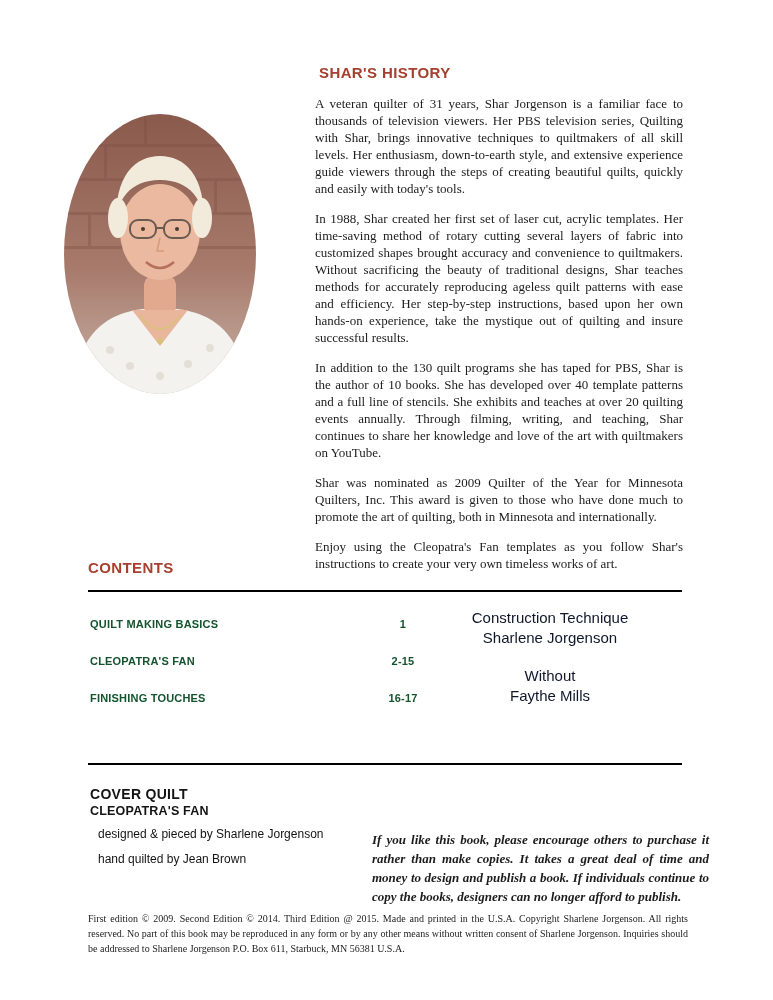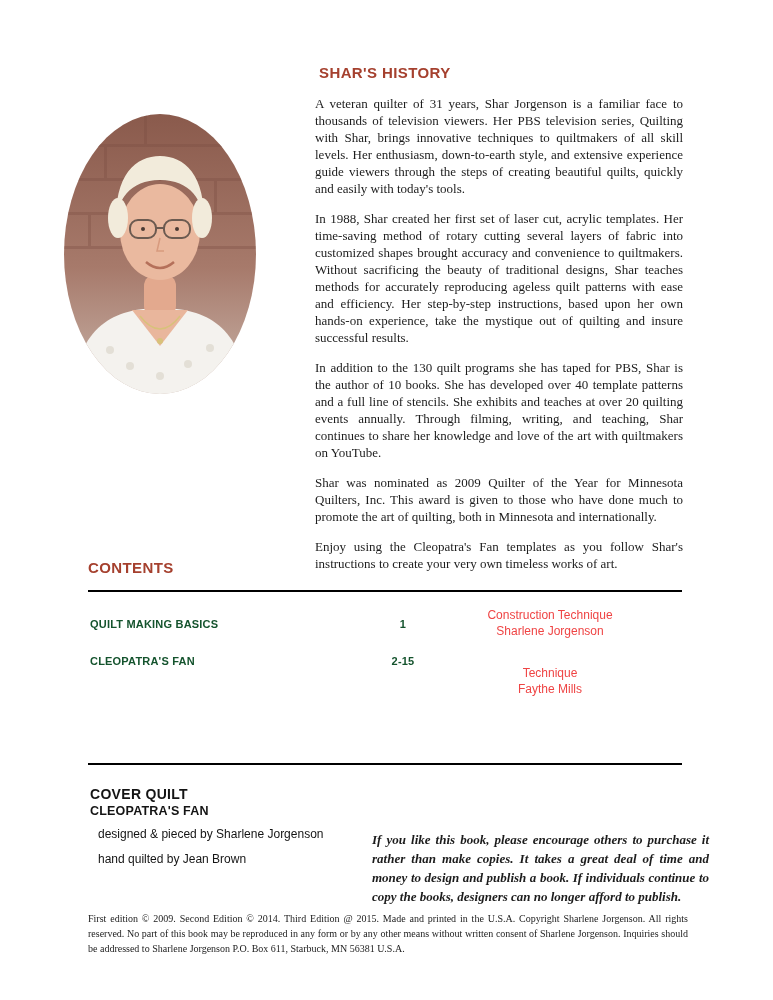--- a/index.html
+++ b/index.html
@@ -56,21 +56,21 @@
     letter-spacing:.2px;
   }
   .toc-label { width:258px; }
   .toc-pages { width:110px; text-align:center; }
   .toc-row.r0 { top:26px; }
   .toc-row.r1 { top:63px; }
   .toc-row.r2 { top:100px; }
   .credit-block {
     position:absolute; left:330px; width:264px; text-align:center;
     font-family:"Liberation Sans", sans-serif;
-    font-size:12px; line-height:1.3; color:#ef4444;
+    font-size:15px; line-height:1.3; color:#0f172a;
   }
   .credit-block.c0 { top:16px; }
   .credit-block.c1 { top:74px; }
 
   .rule2 {
     position:absolute; left:88px; top:763px; width:594px;
     border:none; border-top:2px solid #000; margin:0;
   }
 
   
@@ -181,26 +181,30 @@
     <hr class="rule">
     <div class="contents-grid">
       <div class="toc-row r0">
         <span class="toc-label">QUILT MAKING BASICS</span>
         <span class="toc-pages">1</span>
       </div>
       <div class="toc-row r1">
         <span class="toc-label">CLEOPATRA'S FAN</span>
         <span class="toc-pages">2-15</span>
       </div>
+      <div class="toc-row r2">
+        <span class="toc-label">FINISHING TOUCHES</span>
+        <span class="toc-pages">16-17</span>
+      </div>
       <div class="credit-block c0">
         <div>Construction Technique</div>
         <div>Sharlene Jorgenson</div>
       </div>
       <div class="credit-block c1">
-        <div>Technique</div>
+        <div>Without</div>
         <div>Faythe Mills</div>
       </div>
     </div>
   </section>
 
   <hr class="rule2">
 
   <section class="cover-block">
     <p class="cover-title">COVER QUILT</p>
     <p class="cover-subtitle">CLEOPATRA'S FAN</p>

